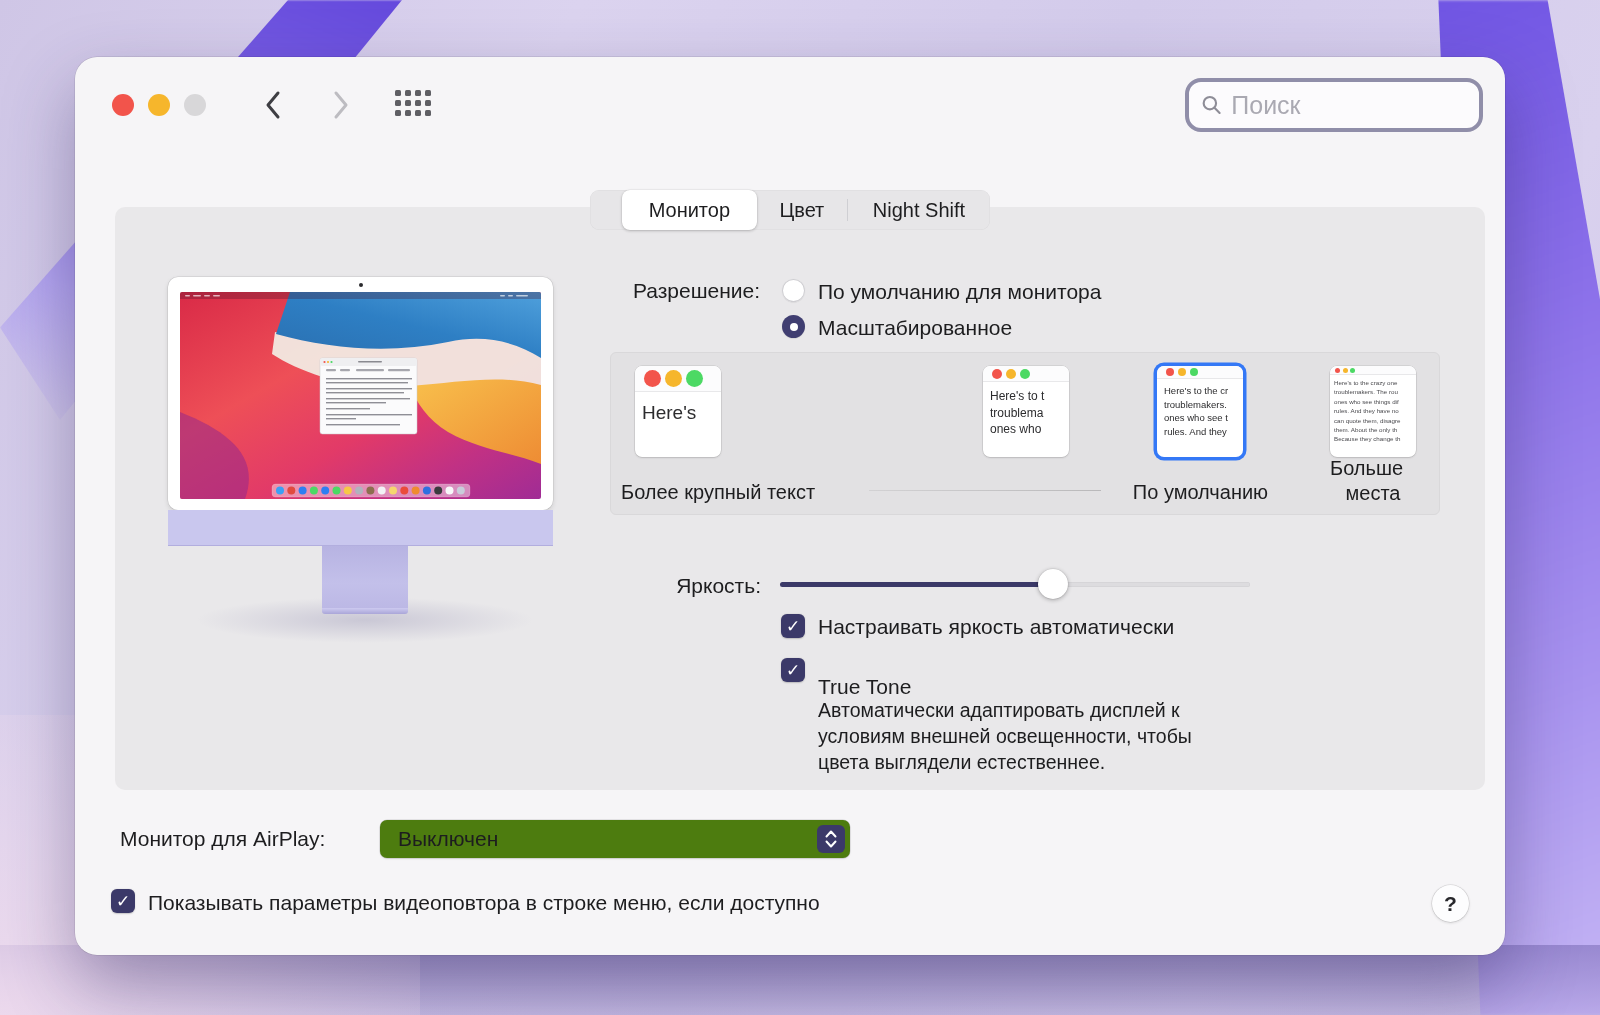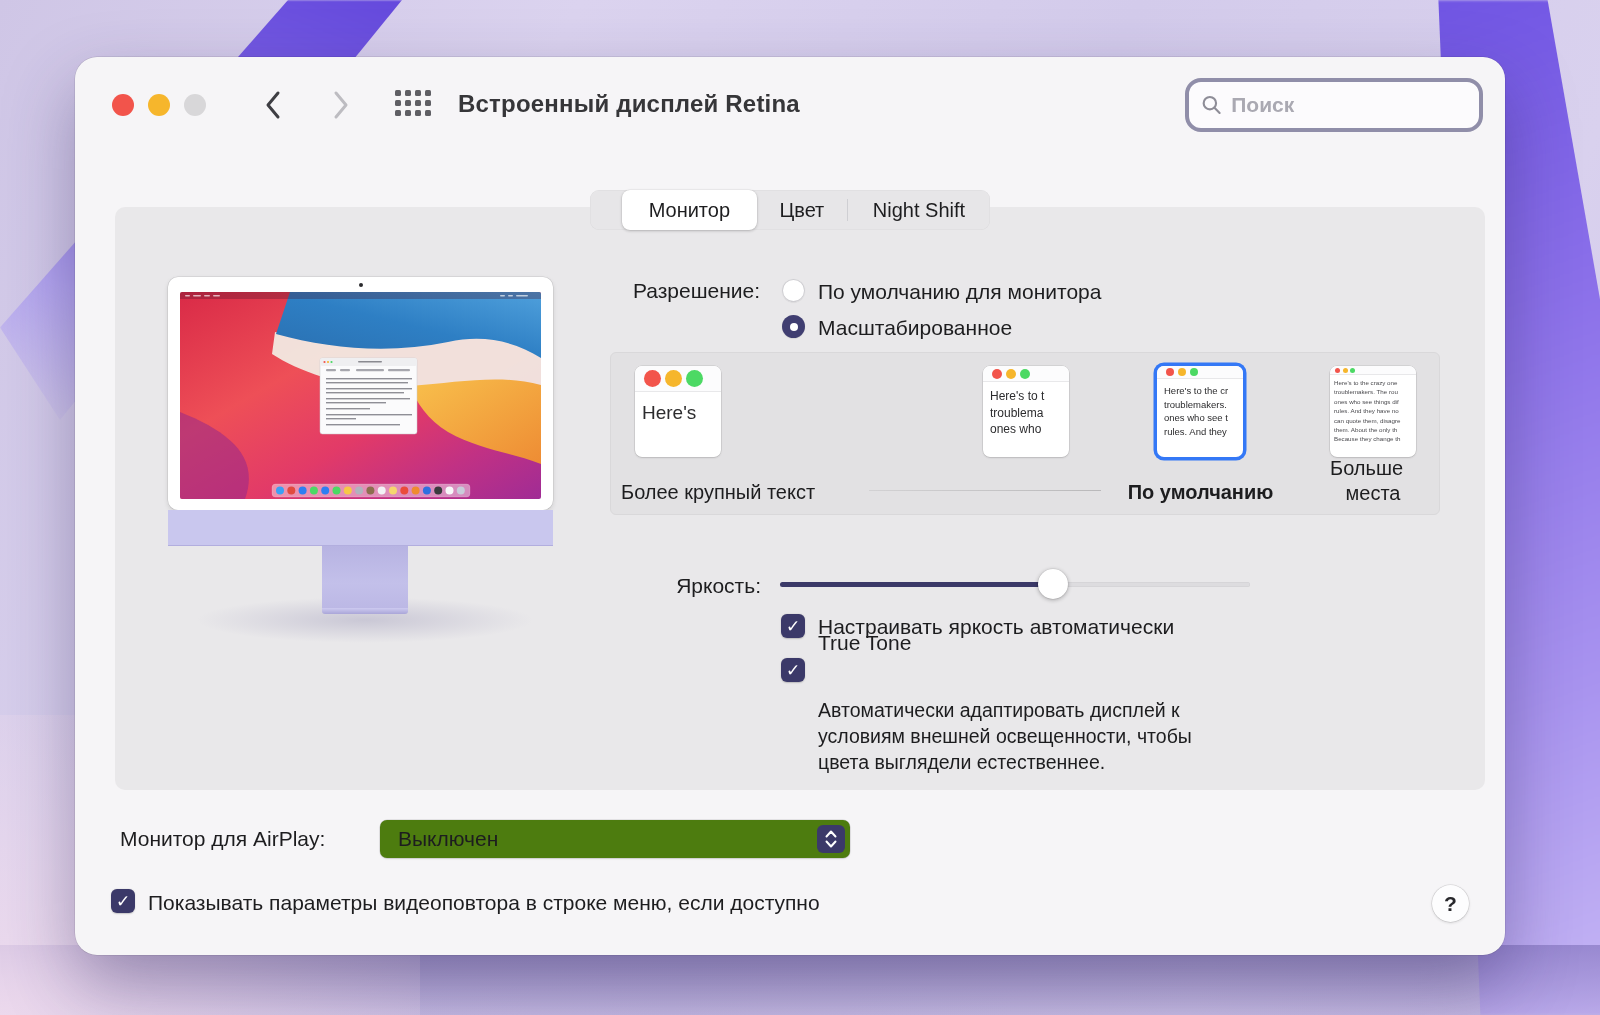--- a/index.html
+++ b/index.html
@@ -31,22 +31,22 @@
   .nav-btn { position:absolute; top:30px; width:36px; height:36px; display:flex;
     align-items:center; justify-content:center; }
   .grid-icon { position:absolute; left:320px; top:33px; display:grid;
     grid-template-columns:repeat(4,6px); grid-auto-rows:6px; gap:4px; }
   .grid-icon span { width:6px; height:6px; border-radius:1.5px; background:#5f5f64; }
   .win-title { position:absolute; left:383px; top:33px; font-size:24px; font-weight:700;
     color:#363639; letter-spacing:.2px; }
   .search { position:absolute; left:1110px; top:21px; width:298px; height:54px;
     border:4px solid #908ea9; border-radius:16px; background:#fcfbfd;
     display:flex; align-items:center; padding:0 12px; gap:9px; }
-  .search input { border:none; outline:none; background:transparent; font-size:21px;
-    color:#333; width:100%; font-family:inherit;font-weight:bold; }
+  .search input { border:none; outline:none; background:transparent; font-size:25px;
+    color:#333; width:100%; font-family:inherit; }
   .search input::placeholder { color:#aaa9b2; }
 
   
   .panel { position:absolute; left:40px; top:150px; width:1370px; height:583px;
     background:#e9e8ea; border-radius:10px; }
 
   
   .tabs { position:absolute; left:515px; top:133px; width:400px; height:40px;
     background:#e7e6e8; border-radius:9px; display:flex; align-items:center;
     box-shadow:inset 0 0 0 0.5px rgba(0,0,0,.05); z-index:3;padding-left:32px; }
@@ -163,21 +163,20 @@
         <span></span>
         <span></span>
         <span></span>
         <span></span>
         <span></span>
         <span></span>
         <span></span>
         <span></span>
         <span></span>
     </div>
-    <div class="win-title">Встроенный дисплей Retina</div>
     <div class="search">
       <svg width="24" height="24" viewBox="0 0 24 24">
         <circle cx="10" cy="10" r="7" fill="none" stroke="#8e8d97" stroke-width="2.4"></circle>
         <line x1="15.2" y1="15.2" x2="21" y2="21" stroke="#8e8d97" stroke-width="2.4" stroke-linecap="round"></line>
       </svg>
       <input placeholder="Поиск" style="">
     </div>
 
     <div class="tabs">
       <div class="tab sel" style="width:146px">Монитор</div>
@@ -334,34 +333,34 @@
             <div>troublemakers. The rou</div>
             <div>ones who see things dif</div>
             <div>rules. And they have no</div>
             <div>can quote them, disagre</div>
             <div>them. About the only th</div>
             <div>Because they change th</div>
           </div>
       </div>
       <div class="strip-label" style="left:10px; top:128px">Более крупный текст</div>
       <div class="strip-line" style="left:258px; top:137px; width:232px"></div>
-      <div class="strip-label" style="left:512px; top:128px; width:155px; text-align:center; font-weight:700">По умолчанию</div>
+      <div class="strip-label" style="left:512px; top:128px; width:155px; text-align:center; font-weight:400">По умолчанию</div>
       <div class="strip-label" style="left:719px; top:104px; width:86px; ">Больше</div>
       <div class="strip-label" style="left:719px; top:129px; width:86px; text-align:center">места</div>
     </div>
 
     <div class="flabel" style="left:486px; top:517px; width:200px">Яркость:</div>
     <div class="slider-track">
       <div class="slider-fill" id="bright-fill" style="width: 58%;"></div>
       <div class="slider-thumb" id="bright-thumb" style="left: 58%;"></div>
     </div>
     <div class="checkbox" style="left:706px; top:557px">✓</div>
     <div class="cb-label" style="left:743px; top:558px">Настраивать яркость автоматически</div>
     <div class="checkbox" style="left:706px; top:601px">✓</div>
-    <div class="cb-label" style="left:743px; top:574px">True Tone</div>
+    <div class="cb-label" style="left:743px; top:618px">True Tone</div>
     <div class="desc">Автоматически адаптировать дисплей к условиям внешней освещенности, чтобы цвета выглядели естественнее.</div>
 
     <div class="cb-label" style="left:45px; top:770px">Монитор для AirPlay:</div>
     <div class="dropdown">
       <span>Выключен</span>
       <div class="stepper">
         <svg width="12" height="8" viewBox="0 0 12 8">
             <polyline points="1.5,6.5 6,1.5 10.5,6.5" fill="none" stroke="#fff" stroke-width="2" stroke-linecap="round" stroke-linejoin="round"></polyline>
           </svg>
         <svg width="12" height="8" viewBox="0 0 12 8">

